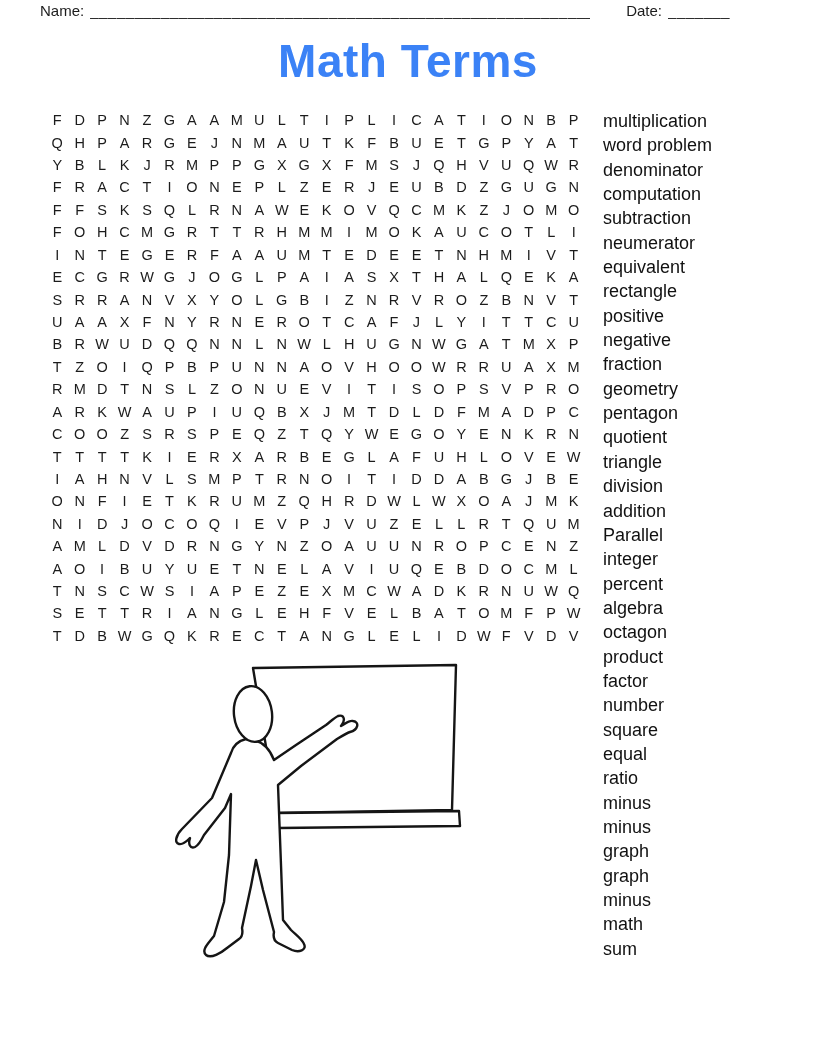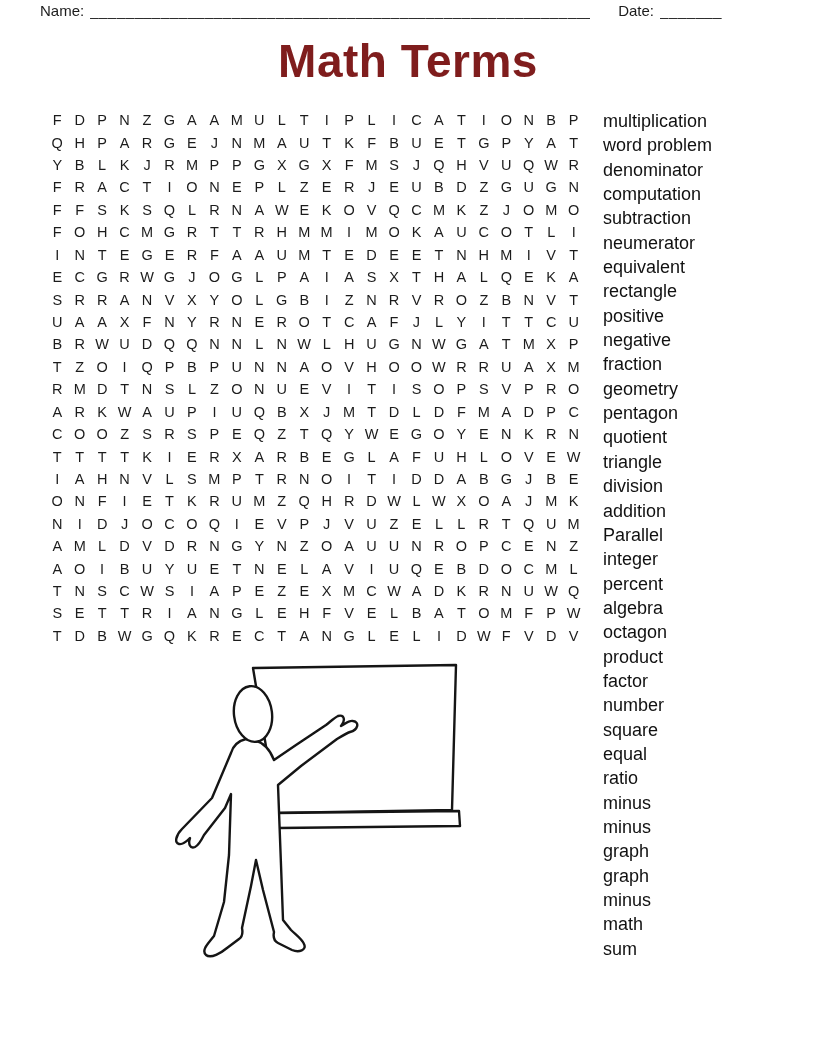--- a/index.html
+++ b/index.html
@@ -17,29 +17,29 @@
   .header {
     position: absolute; top: 2px; left: 40px; right: 40px;
     display: flex; align-items: baseline;
     font-size: 15px; white-space: nowrap;
   }
   .blank-line {
     display: inline-block; overflow: hidden;
     letter-spacing: 0.5px; color: #1c1c1c;
   }
   .name-line { width: 500px; margin-left: 6px; }
-  .date-label { margin-left: 28px; }
+  .date-label { margin-left: 36px; }
   .date-line { width: 62px; margin-left: 6px; }
 
   
   .title {
     position: absolute; top: 34px; left: 0; width: 100%;
     text-align: center;
     font-size: 46px; font-weight: 700; letter-spacing: 0.5px;
-    color: #7f1d1d;
+    color: #3b82f6;
   }
 
   
   .grid {
     position: absolute; left: 46px; top: 109px;
   }
   .grid-row { display: flex; height: 22.43px; }
   .cell {
     width: 22.46px; height: 22.43px;
     display: flex; align-items: center; justify-content: center;

